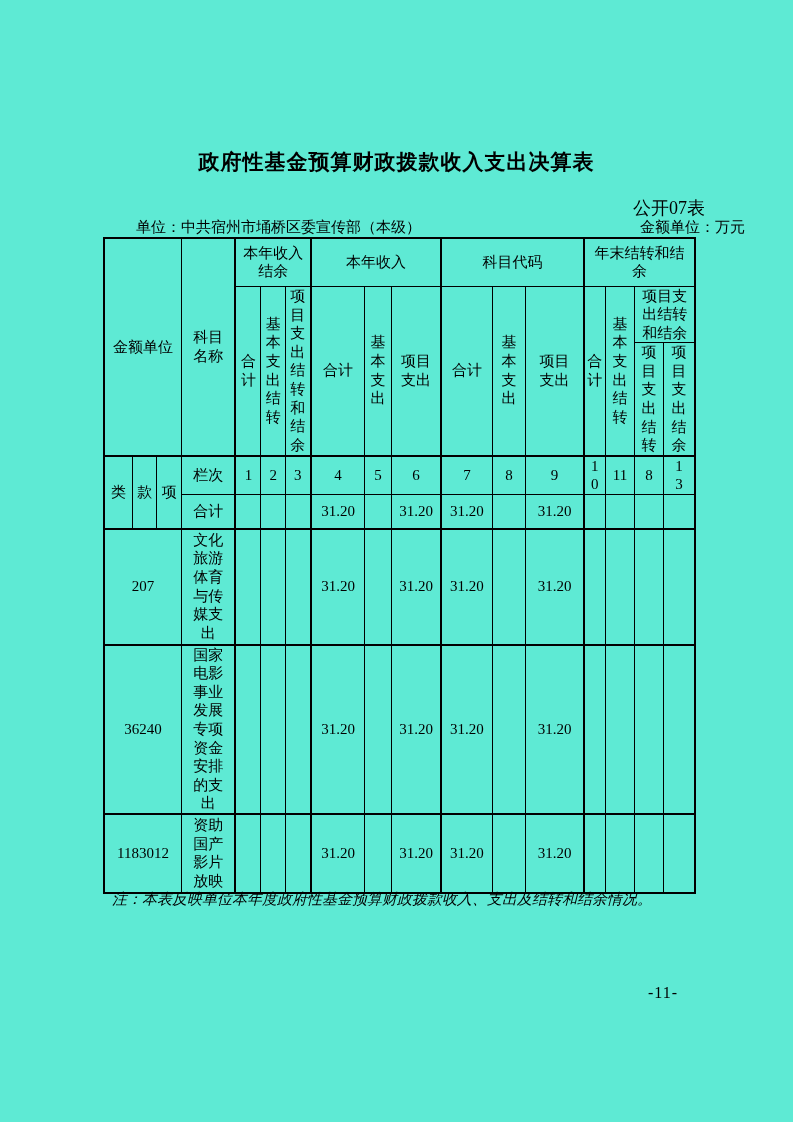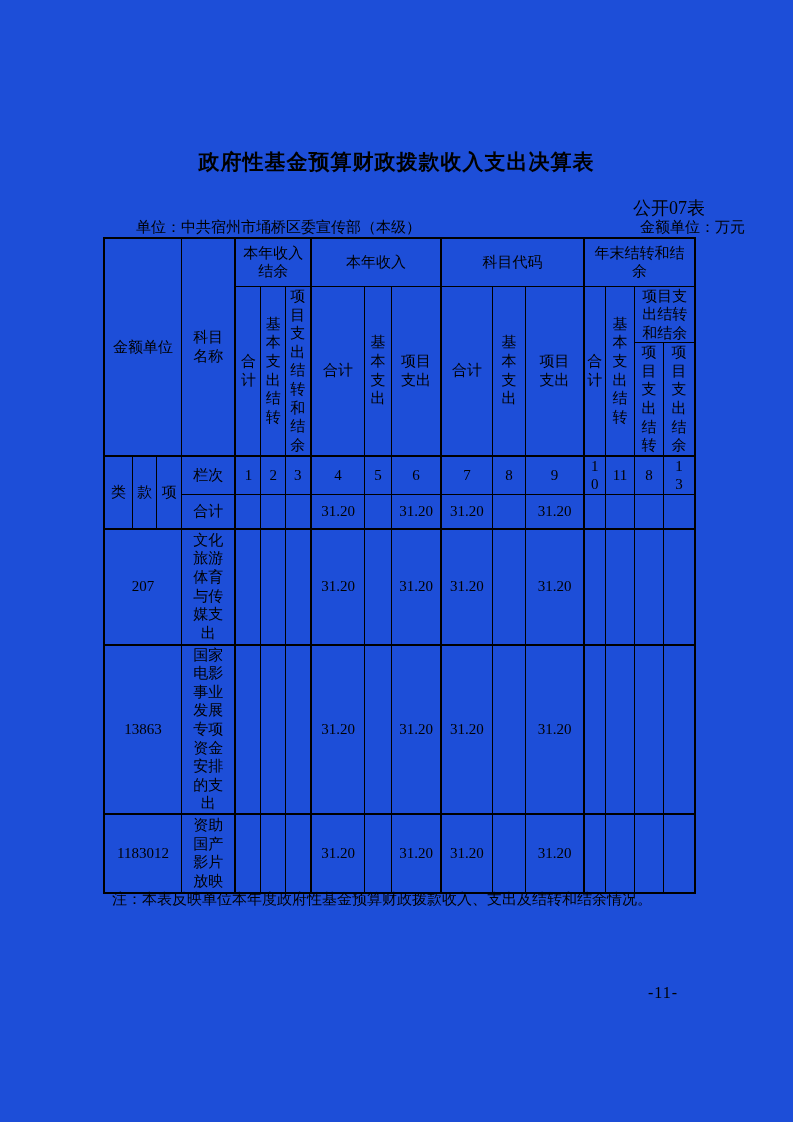--- a/index.html
+++ b/index.html
@@ -1,19 +1,19 @@
 <!DOCTYPE html>
 <html><head>
 <meta charset="utf-8">
 <style>
   html,body{margin:0;padding:0;background:#888;}
   .page{
     position:relative;
     width:793px;height:1122px;
-    background:#1d4ed8;
+    background:#5eead4;
     margin:0 auto;
     font-family:"Liberation Serif","DejaVu Serif",serif;
     color:#000;
     overflow:hidden;
   }
   .title{
     position:absolute;
     left:0;right:0;top:148px;
     text-align:center;
     font-family:"Liberation Sans","DejaVu Sans",sans-serif;
@@ -59,20 +59,21 @@
   tr.h3{height:109px;}
   tr.lan{height:37px;}
   tr.hj{height:34px;}
   tr.r1{height:116px;}
   tr.r2{height:168px;}
   tr.r3{height:79px;}
   .note{
     position:absolute;
     left:112px;top:890px;
     font-size:15px;
+    font-style:italic;
   }
   .page-num{
     position:absolute;
     left:648px;top:984px;
     font-size:16px;
     letter-spacing:1px;
   }
 </style>
 </head>
 <body>
@@ -238,21 +239,21 @@
       <td class="gs">31.20</td>
       <td></td>
       <td>31.20</td>
       <td class="gs"></td>
       <td></td>
       <td></td>
       <td></td>
     </tr>
 
     <tr class="r2 ts">
-      <td colspan="3">13863</td>
+      <td colspan="3">36240</td>
       <td>国家
 电影
 事业
 发展
 专项
 资金
 安排
 的支
 出</td>
       <td class="gs"></td>

